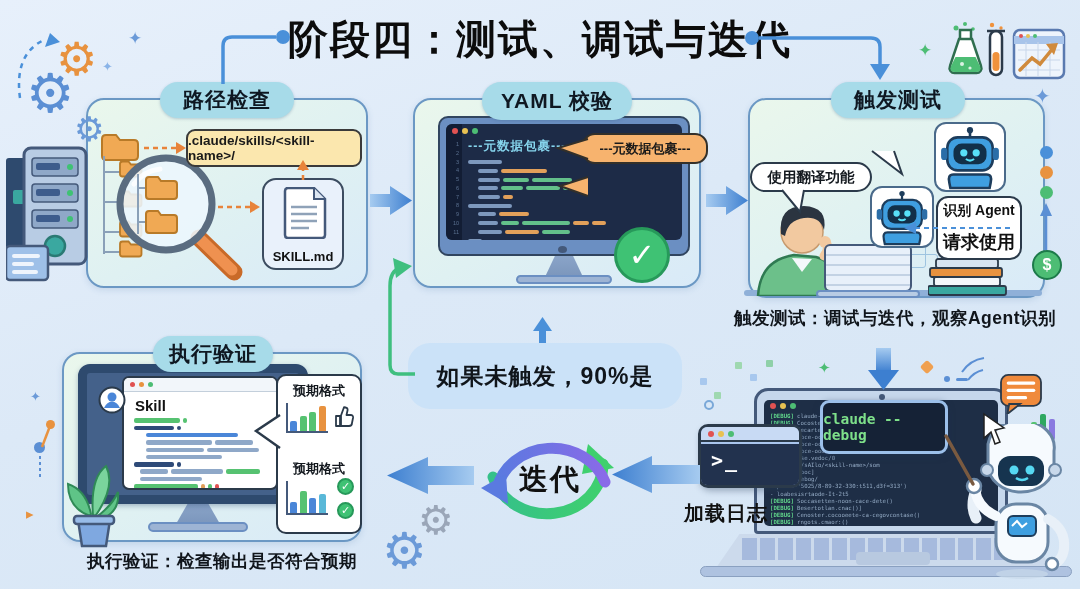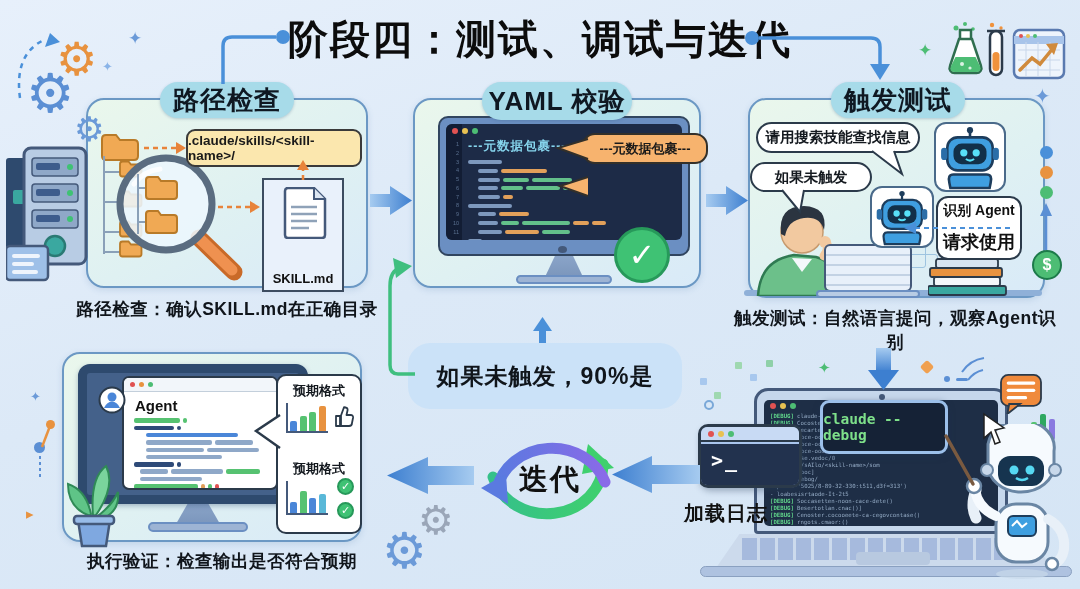--- a/index.html
+++ b/index.html
@@ -4,21 +4,21 @@
 <style>
   *{margin:0;padding:0;box-sizing:border-box}
   html,body{width:1080px;height:589px;overflow:hidden}
   .stage{position:relative;width:1080px;height:589px;
     background:linear-gradient(160deg,#e7f0fb 0%,#dcE9f7 45%,#d5e5f5 100%);
     font-family:"Liberation Sans","DejaVu Sans",sans-serif;color:#111;}
   .abs{position:absolute}
   .panel{position:absolute;background:linear-gradient(150deg,#eaf7ec 0%,#dff1f2 55%,#d9eaf8 100%);
     border:2.5px solid #6b98c4;border-radius:18px;box-shadow:0 2px 6px rgba(80,120,170,.18)}
   .badge{position:absolute;background:#a7dbe9;border-radius:19px;display:flex;align-items:center;justify-content:center;
-    font-weight:bold;font-size:26px;color:#0f1822;z-index:5;box-shadow:0 1px 3px rgba(60,100,140,.3);letter-spacing:1px}
+    font-weight:bold;font-size:21px;color:#0f1822;z-index:5;box-shadow:0 1px 3px rgba(60,100,140,.3);letter-spacing:1px}
   .caption{position:absolute;font-weight:bold;font-size:17.5px;text-align:center;color:#10151b;letter-spacing:.5px;z-index:3}
   .title{position:absolute;left:0;top:12px;width:1080px;text-align:center;font-size:40px;font-weight:bold;color:#0c0c0c;letter-spacing:2px;z-index:2}
   .ybox{position:absolute;background:#fbe7ae;border:2px solid #3a3a3a;border-radius:9px;display:flex;align-items:center;justify-content:center;
     font-weight:bold;font-size:13.5px;color:#1a1a1a;z-index:4}
   .obubble{position:absolute;background:#f7b36e;border:2px solid #33302a;border-radius:13px;display:flex;align-items:center;justify-content:center;
     font-weight:bold;color:#1a1a1a;z-index:6}
   .wbubble{position:absolute;background:#fff;border:2px solid #2b3a4a;border-radius:16px;display:flex;align-items:center;justify-content:center;
     font-weight:bold;font-size:14.5px;color:#14191f;z-index:6}
   .wbox{position:absolute;background:#fff;border:2px solid #4a6a8a;border-radius:12px;z-index:4}
   .note{position:absolute;background:#cbe2f8;border-radius:22px;display:flex;flex-direction:row;align-items:center;justify-content:center;
@@ -198,34 +198,33 @@
     <g stroke="#8aa0b8" stroke-width="2" fill="none">
         <path d="M50,24 V84"></path>
         <path d="M50,38 H58"></path>
         <path d="M50,72 H58"></path>
       </g>
     <g fill="#f0a954" stroke="#b87a28" stroke-width="2">
       <path d="M58,30 q0,-3 3,-3 h9 l3,4 h13 q3,0 3,3 v12 q0,3 -3,3 h-25 q-3,0 -3,-3 z"></path>
       <path d="M58,64 q0,-3 3,-3 h9 l3,4 h13 q3,0 3,3 v12 q0,3 -3,3 h-25 q-3,0 -3,-3 z"></path>
     </g>
   </svg>
-  <div class="abs" style="left:262px;top:178px;width:82px;height:114px;background:#e9f1fb;border:2.5px solid #3c4c60;border-radius:0;z-index:3">
+  <div class="abs" style="left:262px;top:178px;width:82px;height:92px;background:#e9f1fb;border:2.5px solid #3c4c60;border-radius:14px;z-index:3">
     <svg class="abs" style="left:19px;top:7px" width="44" height="52" viewBox="0 0 44 52">
       <path d="M2,4 q0,-3 3,-3 h26 l11,11 v36 q0,3 -3,3 h-34 q-3,0 -3,-3 z" fill="#fff" stroke="#44597a" stroke-width="2.5"></path>
       <path d="M31,1 v11 h11" fill="#dce6f2" stroke="#44597a" stroke-width="2"></path>
       <g stroke="#8fa2b8" stroke-width="2.5">
           <line x1="8" y1="20" x2="34" y2="20"></line>
           <line x1="8" y1="27" x2="34" y2="27"></line>
           <line x1="8" y1="34" x2="34" y2="34"></line>
           <line x1="8" y1="41" x2="26" y2="41"></line>
         </g>
     </svg>
     <div class="abs" style="left:0;bottom:4px;width:100%;text-align:center;font-weight:bold;font-size:13px">SKILL.md</div>
   </div>
-  <div class="caption" style="left:47px;top:297px;width:360px">路径检查：确认SKILL.md在正确目录</div>
 
   <div class="panel" style="left:413px;top:98px;width:288px;height:190px"></div>
   <div class="badge" style="left:482px;top:82px;width:150px;height:38px">YAML 校验</div>
   <div class="yaml-monitor">
     <div class="yaml-screen">
       <div class="yaml-dots">
         <span class="tdot" style="background:#e05252"></span>
           <span class="tdot" style="background:#e8c152"></span>
           <span class="tdot" style="background:#4dbd74"></span>
       </div>
@@ -336,49 +335,49 @@
     <rect x="8" y="11" width="44" height="32" rx="10" fill="#3f9fe0" stroke="#1d3d5c" stroke-width="2.5"></rect>
     <rect x="14" y="17" width="32" height="20" rx="8" fill="#123049"></rect>
     <circle cx="24" cy="26" r="3.5" fill="#58e0f8"></circle>
       <circle cx="36" cy="26" r="3.5" fill="#58e0f8"></circle>
     <path d="M26,32 Q30,35 34,32" fill="none" stroke="#58e0f8" stroke-width="2"></path>
     <rect x="2" y="21" width="6" height="12" rx="3" fill="#2b6ea8"></rect>
       <rect x="52" y="21" width="6" height="12" rx="3" fill="#2b6ea8"></rect>
     <path d="M14,47 h32 q6,0 4,8 l-1,5 h-38 l-1,-5 q-2,-8 4,-8 z" fill="#3f9fe0" stroke="#1d3d5c" stroke-width="2.5"></path>
   </svg>
 
-  <div class="wbubble" style="left:756px;top:122px;width:164px;height:31px">请用搜索技能查找信息</div>
-  <div class="wbubble" style="left:750px;top:162px;width:122px;height:30px">如果未触发</div>
+  <div class="wbubble" style="left:750px;top:162px;width:122px;height:30px">使用翻译功能</div>
   <div class="abs" style="left:936px;top:196px;width:86px;height:64px;background:#fff;border:2px solid #2b3a4a;border-radius:12px;z-index:5">
     <div style="position:absolute;top:4px;width:100%;text-align:center;font-weight:bold;font-size:14px">识别 Agent</div>
     <div style="position:absolute;bottom:4px;width:100%;text-align:center;font-weight:bold;font-size:18px">请求使用</div>
   </div>
 
   <svg class="abs" style="left:928px;top:258px;z-index:5" width="84" height="38" viewBox="0 0 84 38">
     <rect x="8" y="1" width="62" height="9" rx="2" fill="#d8e4f0" stroke="#2b3a4a" stroke-width="1.8"></rect>
     <rect x="2" y="10" width="72" height="9" rx="2" fill="#e8923f" stroke="#2b3a4a" stroke-width="1.8"></rect>
     <rect x="6" y="19" width="66" height="9" rx="2" fill="#f4f7fa" stroke="#2b3a4a" stroke-width="1.8"></rect>
     <rect x="0" y="28" width="78" height="9" rx="2" fill="#3aa8a0" stroke="#2b3a4a" stroke-width="1.8"></rect>
   </svg>
-  <div class="caption" style="left:728px;top:306px;width:334px">触发测试：自然语言提问，观察Agent识别</div>
+  <div class="caption" style="left:728px;top:306px;width:334px">触发测试：调试与迭代，观察Agent识别</div>
 
   <div class="panel" style="left:62px;top:352px;width:300px;height:190px"></div>
+  <div class="badge" style="left:153px;top:336px;width:120px;height:36px">执行验证</div>
   <div class="exec-monitor"></div>
   <svg class="abs" style="left:98px;top:386px;z-index:5" width="28" height="28" viewBox="0 0 28 28">
     <circle cx="14" cy="14" r="12.5" fill="#fff" stroke="#2b3a4a" stroke-width="2"></circle>
     <circle cx="14" cy="11" r="4.5" fill="#4a86d8"></circle>
     <path d="M6,22 Q9,15.5 14,15.5 Q19,15.5 22,22" fill="#4a86d8"></path>
   </svg>
   <div class="browser">
     <div class="bhead">
       <span class="bdot" style="background:#e05252"></span>
         <span class="bdot" style="background:#e8923f"></span>
         <span class="bdot" style="background:#4dbd74"></span>
     </div>
-    <div style="padding:5px 0 2px 11px;font-weight:bold;font-size:15px">Agent</div>
+    <div style="padding:5px 0 2px 11px;font-weight:bold;font-size:15px">Skill</div>
     <div class="agent-body" style="padding:1px 8px 0 10px">
         <div class="bar-row" style="padding-left: 0px;">
           <span class="bar" style="width: 46px; background: rgb(86, 194, 113);"></span>
           <span class="bar" style="width: 4px; background: rgb(86, 194, 113);"></span>
         </div>
         <div class="bar-row" style="padding-left: 0px;">
           <span class="bar" style="width: 40px; background: rgb(46, 74, 120);"></span>
           <span class="bar" style="width: 4px; background: rgb(46, 74, 120);"></span>
         </div>
         <div class="bar-row" style="padding-left: 12px;">

